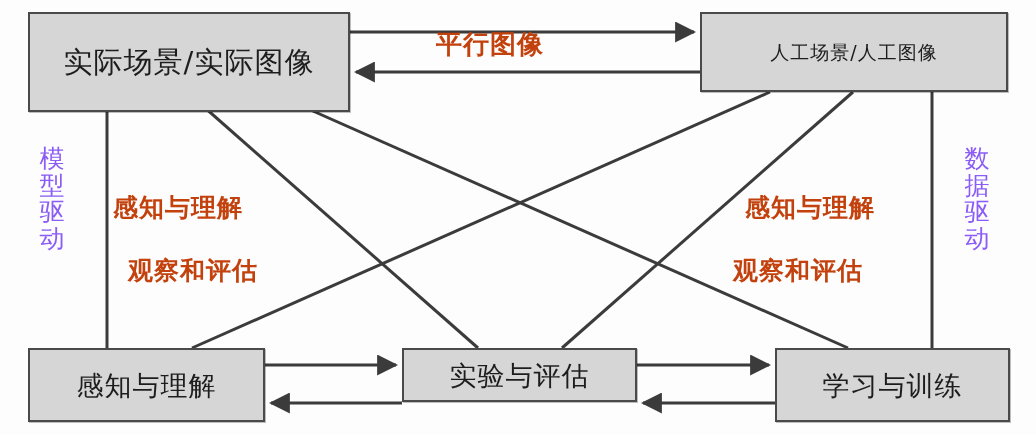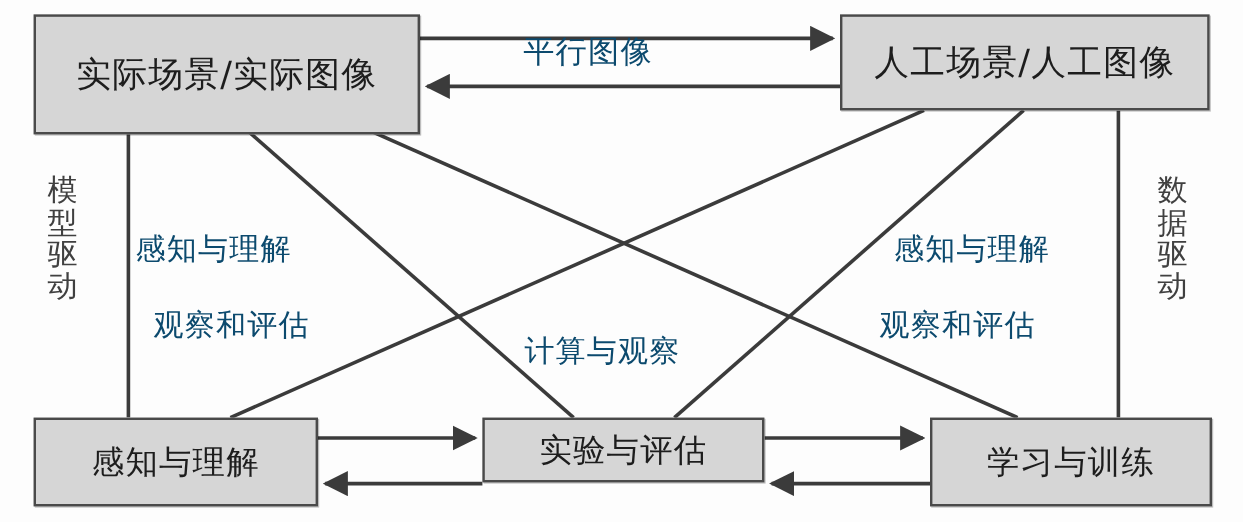--- a/index.html
+++ b/index.html
@@ -29,43 +29,44 @@
     align-items:center;
     justify-content:center;
     color:#1d1d1d;
     letter-spacing:1px;
     text-align:center;
     line-height:1;
     box-shadow:1px 1px 0 rgba(0,0,0,0.25);
   }
   .node span{display:block;}
   #node-real   {left:28px;  top:12px;  width:322px; height:100px; font-size:29px;}
-  #node-art    {left:700px; top:12px;  width:308px; height:80px; font-size:29px;}
+  #node-art    {left:700px; top:12px;  width:308px; height:80px; font-size:19px;}
   #node-percep {left:28px;  top:348px; width:237px; height:74px; font-size:27px;}
   #node-exp    {left:402px; top:348px; width:235px; height:54px; font-size:27px;}
   #node-train  {left:775px; top:348px; width:235px; height:74px; font-size:27px;}
 
   .edge-label{
     position:absolute;
-    color:#0c4a6e;
+    color:#c2410c;
     background:transparent;
     white-space:nowrap;
     line-height:1.12;
     letter-spacing:1px;
+    font-weight:bold;
   }
   #lbl-parallel{left:436px; top:30px; font-size:26px;}
   #lbl-center  {left:437px; top:279px; font-size:25px;}
   #lbl-left-1  {left:113px; top:194px; font-size:25px;}
   #lbl-left-2  {left:128px; top:257px; font-size:25px;}
   #lbl-right-1 {left:745px; top:194px; font-size:25px;}
   #lbl-right-2 {left:733px; top:257px; font-size:25px;}
 
   .vlabel{
     position:absolute;
-    color:#404040;
+    color:#8b5cf6;
     font-size:25px;
     line-height:1.06;
     width:28px;
     text-align:center;
     letter-spacing:0;
   }
   #vlbl-left {left:38px;  top:146px;}
   #vlbl-right{left:963px; top:146px;}
 </style>
 </head>
@@ -117,21 +118,20 @@
   <div class="node" id="node-exp">
     <span>实验与评估</span>
   </div>
 
   <div class="node" id="node-train">
     <span>学习与训练</span>
   </div>
 
   <div class="edge-label" id="lbl-parallel">平行图像</div>
 
-  <div class="edge-label" id="lbl-center">计算与观察</div>
 
   <div class="edge-label" id="lbl-left-1">感知与理解</div>
 
   <div class="edge-label" id="lbl-left-2">观察和评估</div>
 
   <div class="edge-label" id="lbl-right-1">感知与理解</div>
 
   <div class="edge-label" id="lbl-right-2">观察和评估</div>
 
   <div class="vlabel" id="vlbl-left">模型驱动</div>

